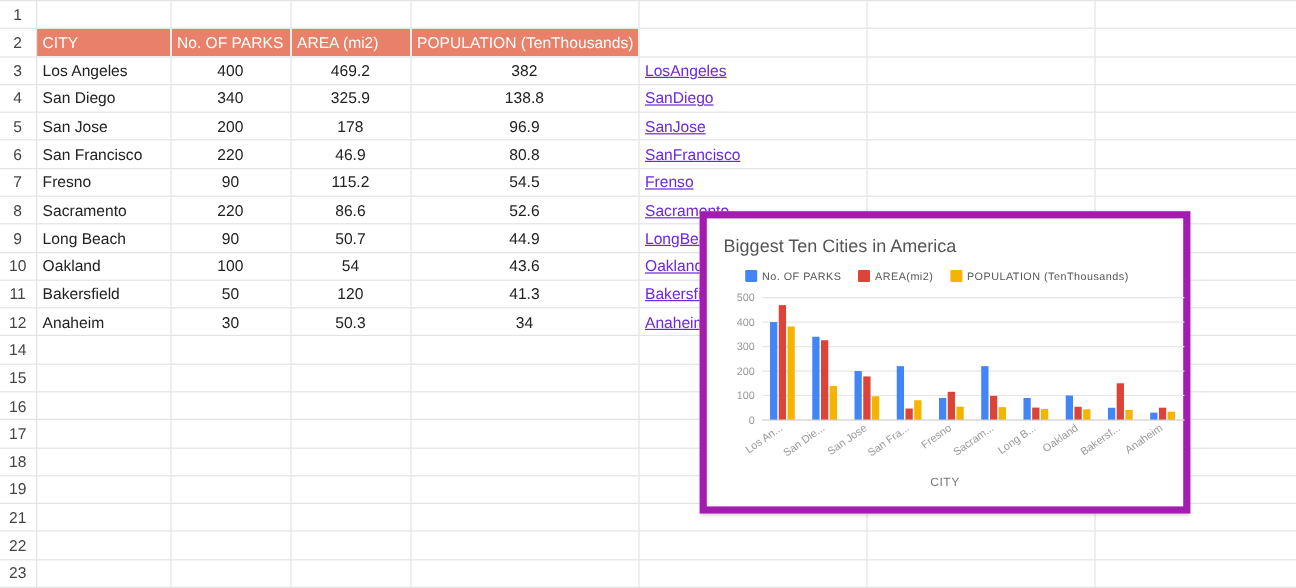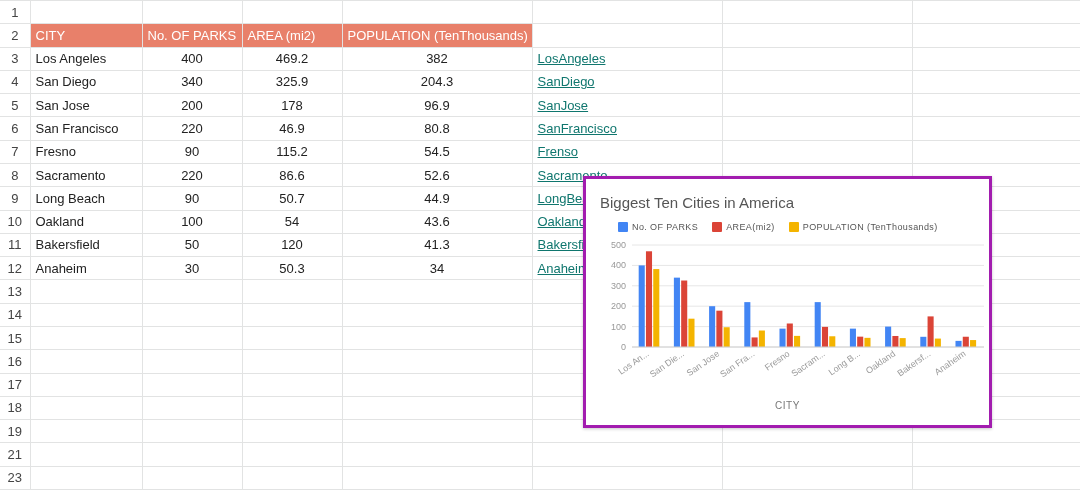--- a/index.html
+++ b/index.html
@@ -51,34 +51,34 @@
   .col-f { width: 190px; }
   .col-g { width: 168px; }
 
   .hdr {
     background: #e8806a;
     color: #ffffff;
     font-size: 13px;
   }
   .num { text-align: center; }
   .link {
-    color: #0f766e;
+    color: #6d28d9;
     text-decoration: underline;
     margin-left: 15px;
   }
 
   
   #chart-overlay {
     position: absolute;
     left: 583px;
     top: 176px;
     width: 409px;
     height: 252px;
     background: #ffffff;
-    border: 3px solid #a21caf;
+    border: 6px solid #a21caf;
     box-shadow: 0 1px 3px rgba(0,0,0,0.22);
     box-sizing: border-box;
   }
   #chart-title {
     position: absolute;
     left: 14px;
     top: 15px;
     font-size: 15px;
     color: #555;
     font-family: "Liberation Sans", sans-serif;
@@ -176,21 +176,21 @@
       <td class="num">382</td>
       <td class="link">LosAngeles</td>
       <td></td>
       <td></td>
     </tr>
     <tr>
       <td class="rowhead">4</td>
       <td>San Diego</td>
       <td class="num">340</td>
       <td class="num">325.9</td>
-      <td class="num">204.3</td>
+      <td class="num">138.8</td>
       <td class="link">SanDiego</td>
       <td></td>
       <td></td>
     </tr>
     <tr>
       <td class="rowhead">5</td>
       <td>San Jose</td>
       <td class="num">200</td>
       <td class="num">178</td>
       <td class="num">96.9</td>
@@ -263,30 +263,20 @@
       <td>Anaheim</td>
       <td class="num">30</td>
       <td class="num">50.3</td>
       <td class="num">34</td>
       <td class="link">Anaheim</td>
       <td></td>
       <td></td>
     </tr>
 
     <tr>
-      <td class="rowhead">13</td>
-      <td></td>
-        <td></td>
-        <td></td>
-        <td></td>
-        <td></td>
-        <td></td>
-        <td></td>
-    </tr>
-    <tr>
       <td class="rowhead">14</td>
       <td></td>
         <td></td>
         <td></td>
         <td></td>
         <td></td>
         <td></td>
         <td></td>
     </tr>
     <tr>
@@ -334,20 +324,30 @@
       <td></td>
         <td></td>
         <td></td>
         <td></td>
         <td></td>
         <td></td>
         <td></td>
     </tr>
     <tr>
       <td class="rowhead">21</td>
+      <td></td>
+        <td></td>
+        <td></td>
+        <td></td>
+        <td></td>
+        <td></td>
+        <td></td>
+    </tr>
+    <tr>
+      <td class="rowhead">22</td>
       <td></td>
         <td></td>
         <td></td>
         <td></td>
         <td></td>
         <td></td>
         <td></td>
     </tr>
     <tr>
       <td class="rowhead">23</td>

